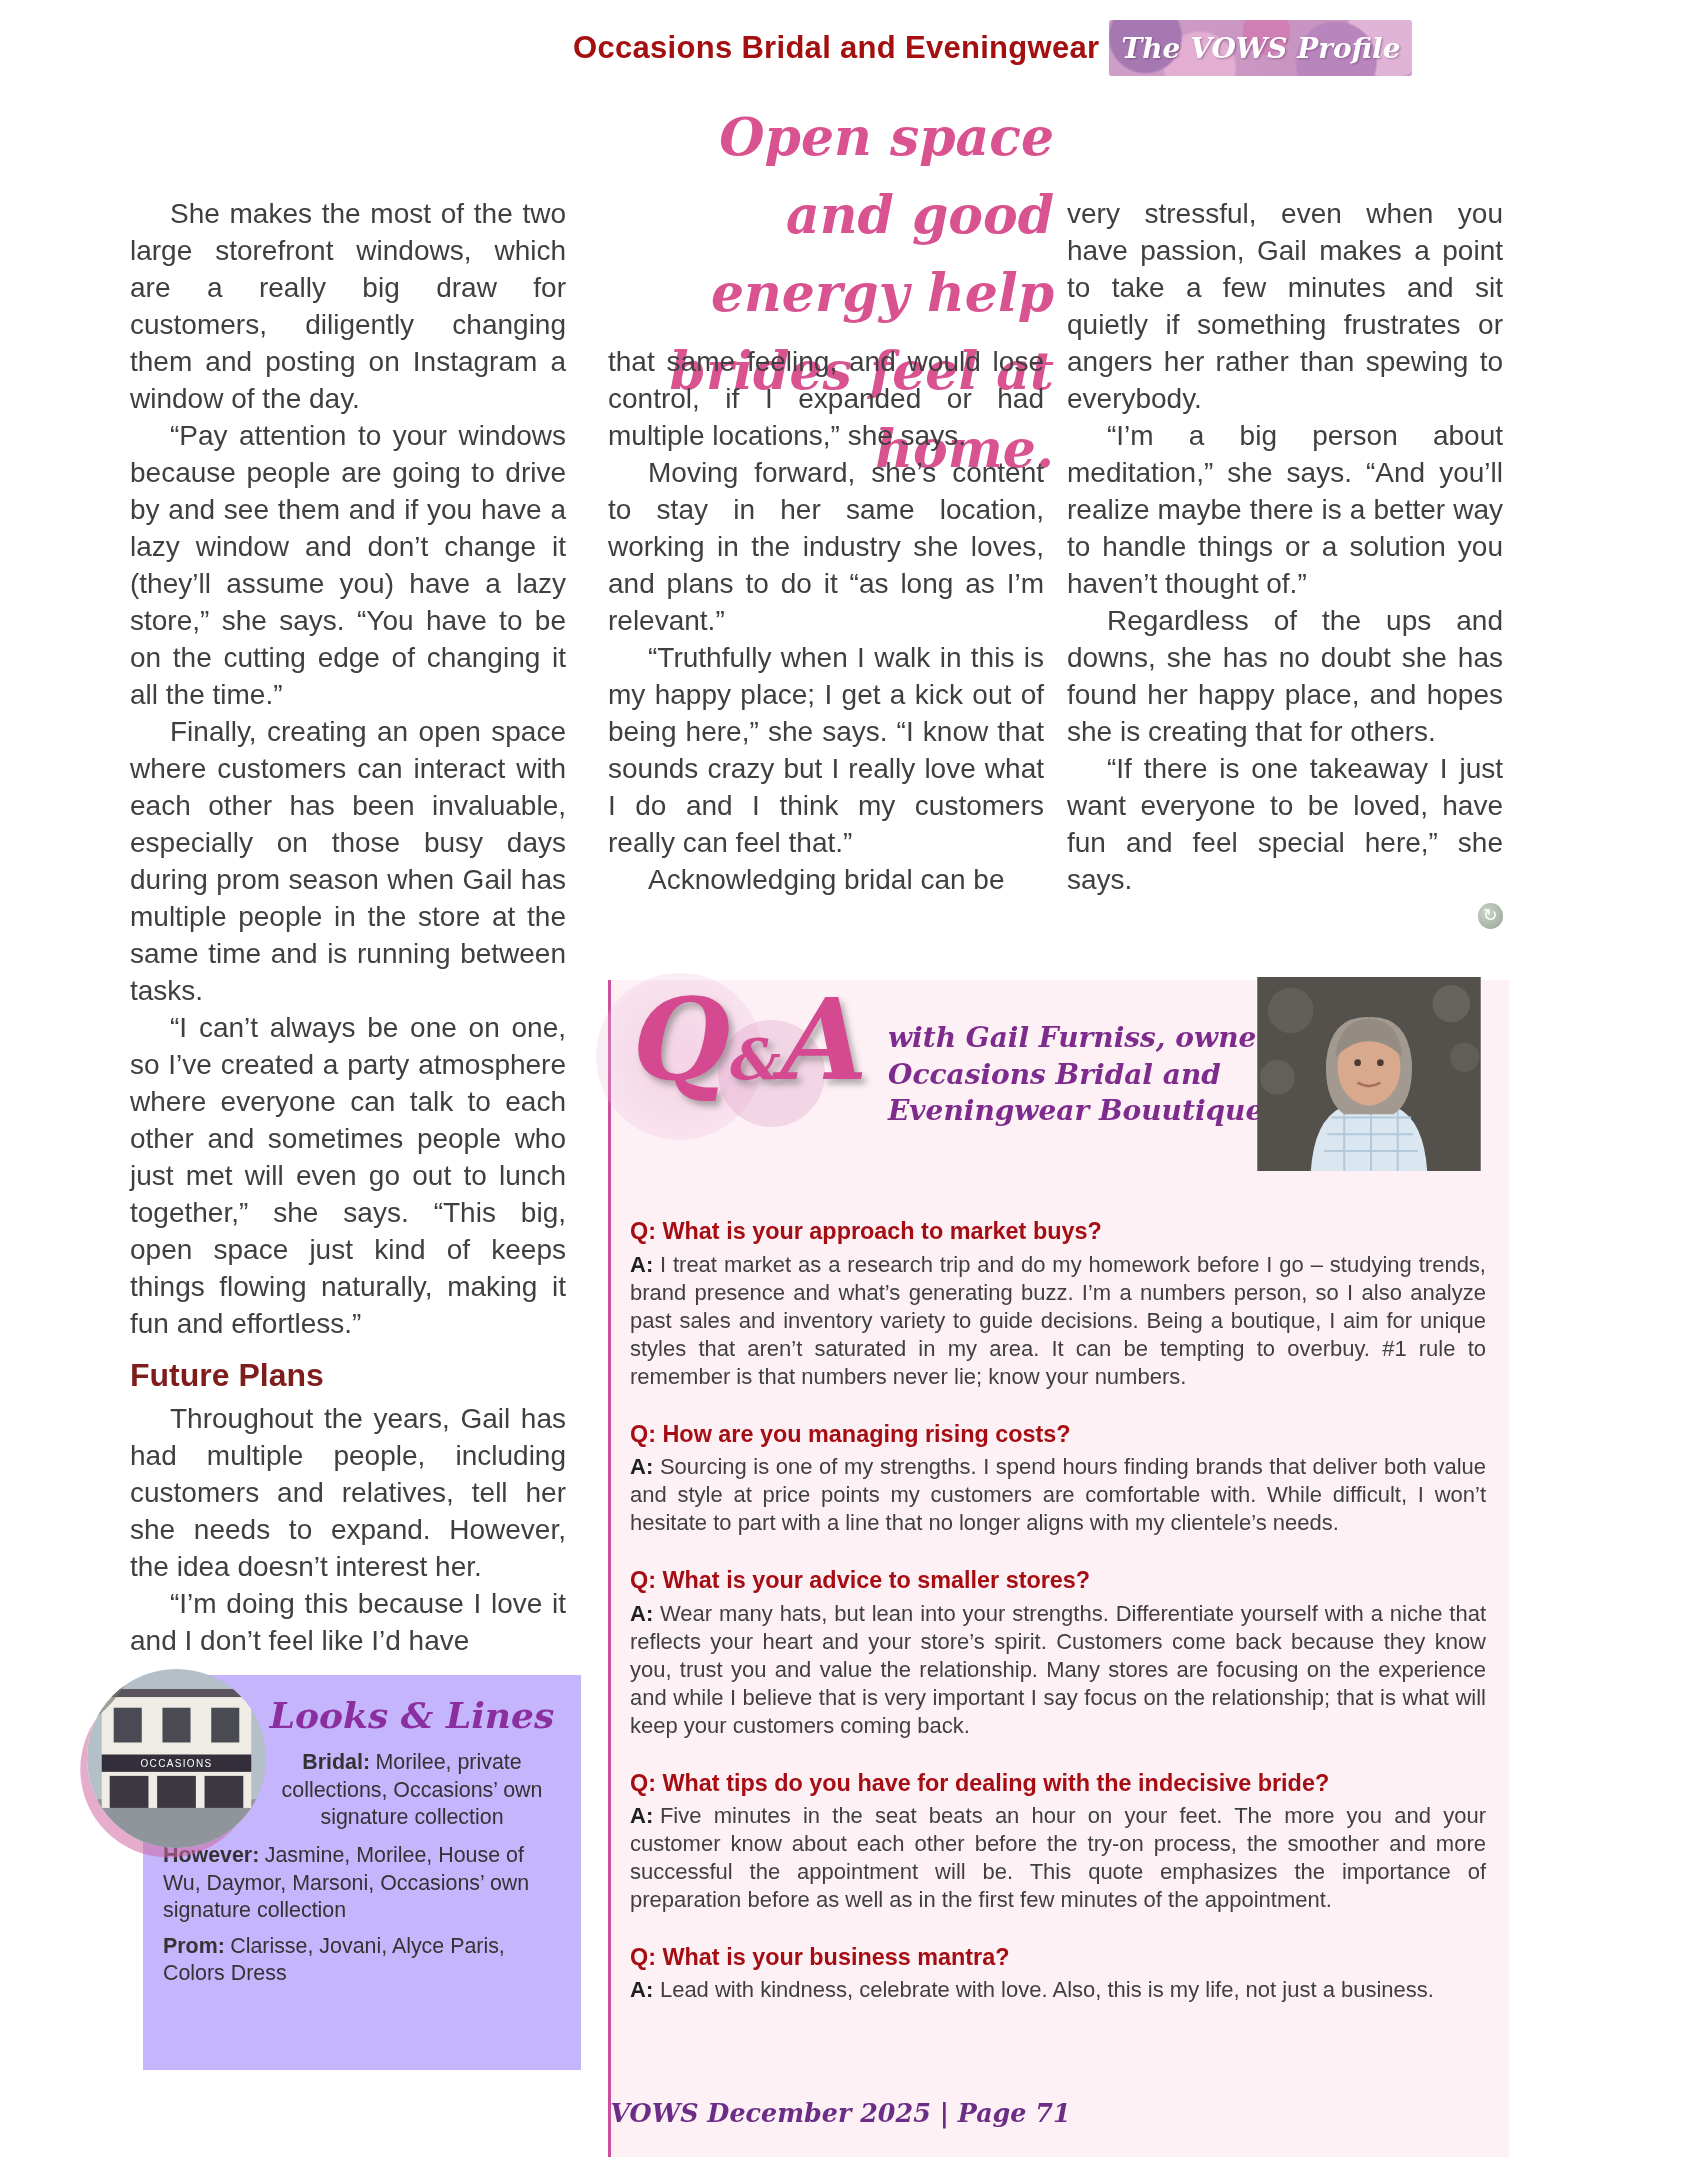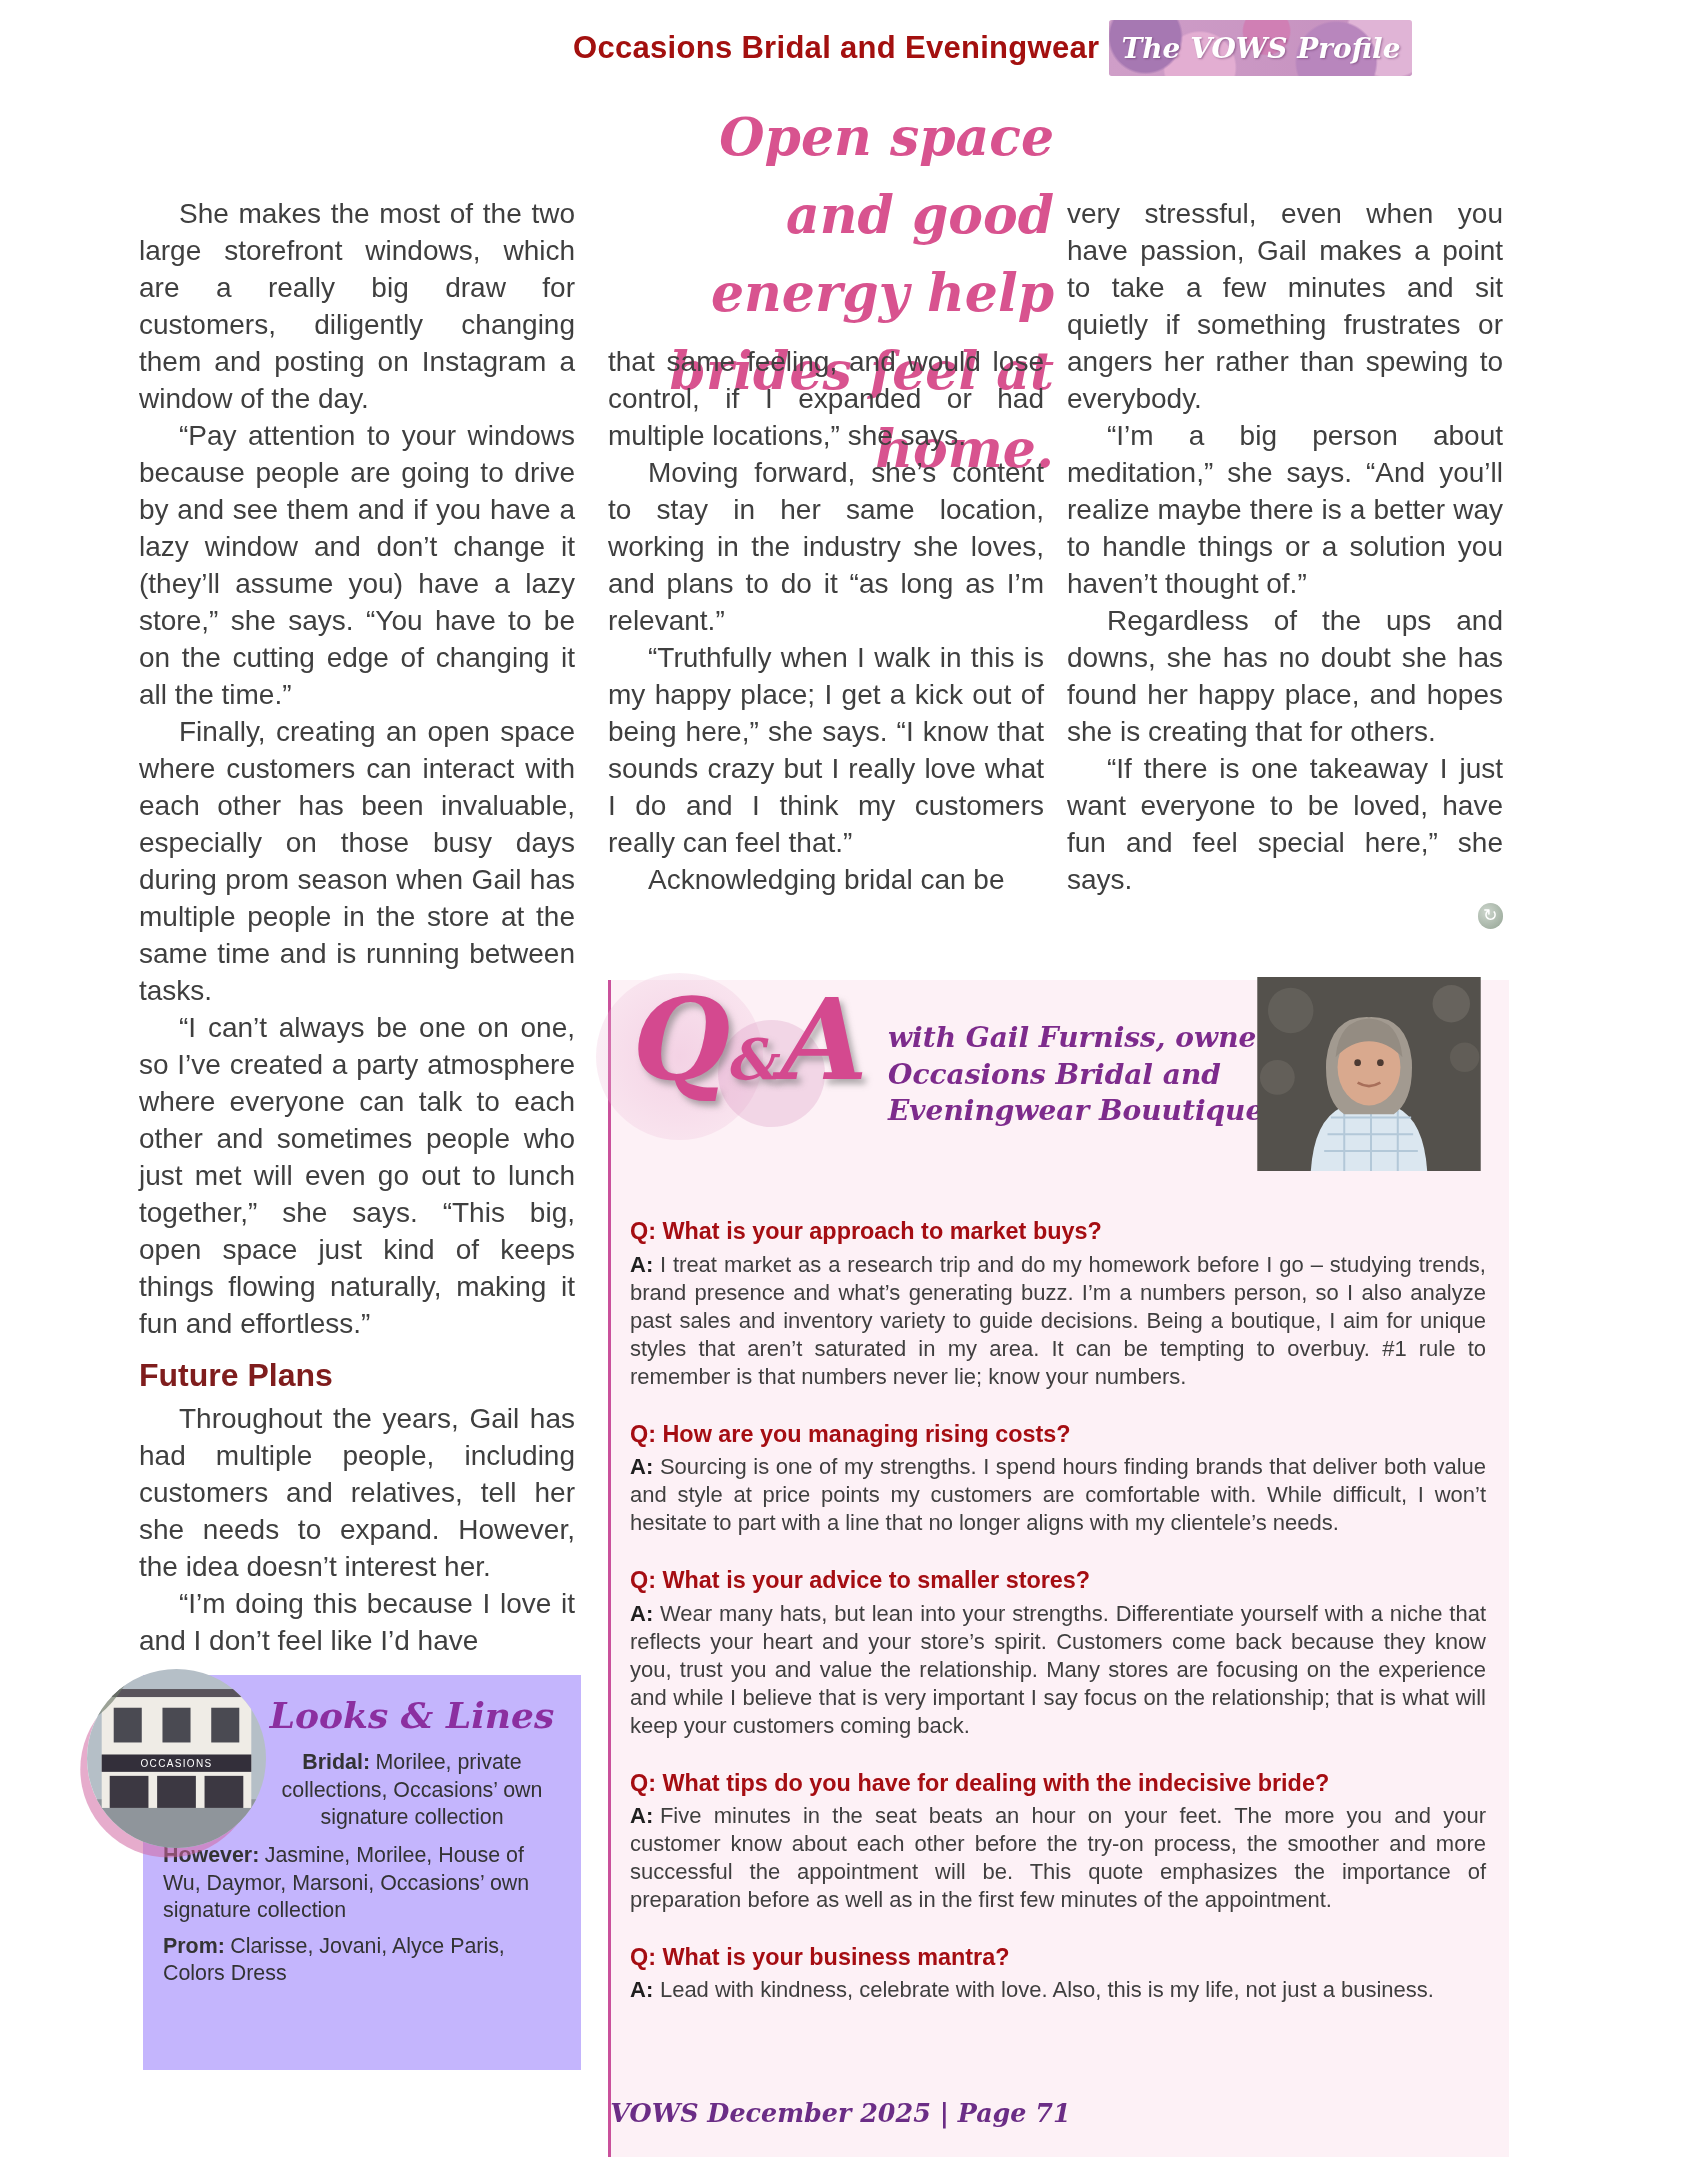--- a/index.html
+++ b/index.html
@@ -31,21 +31,21 @@
   
   .pullquote {
     position:absolute; left:602px; top:98px; width:452px; text-align:right;
     font-family:"DejaVu Serif", serif; font-style:italic; font-weight:bold;
     font-size:52px; line-height:1.5; color:#d8538f;
   }
 
   
   .col { position:absolute; width:436px; font-size:28px; line-height:37px; text-align:justify; }
   .col p.ind { text-indent:40px; }
-  .col1 { left:139px;  top:195px; }
+  .col1 { left:130px;  top:195px; }
   .col2 { left:608px;  top:343px; }
   .col3 { left:1067px; top:195px; }
   .sec-h { font-size:32px; font-weight:bold; color:#7f1d1d; margin:14.7px 0 6.7px; text-align:left; }
   .endmark { display:flex; justify-content:flex-end; margin-top:5.4px; }
   .endmark .dot {
     width:25.4px; height:25.4px; border-radius:50%;
     background:radial-gradient(circle at 35% 35%, #cdd6cd, #93a393);
     display:flex; align-items:center; justify-content:center;
     color:#fff; font-size:17.4px; line-height:1;
   }

